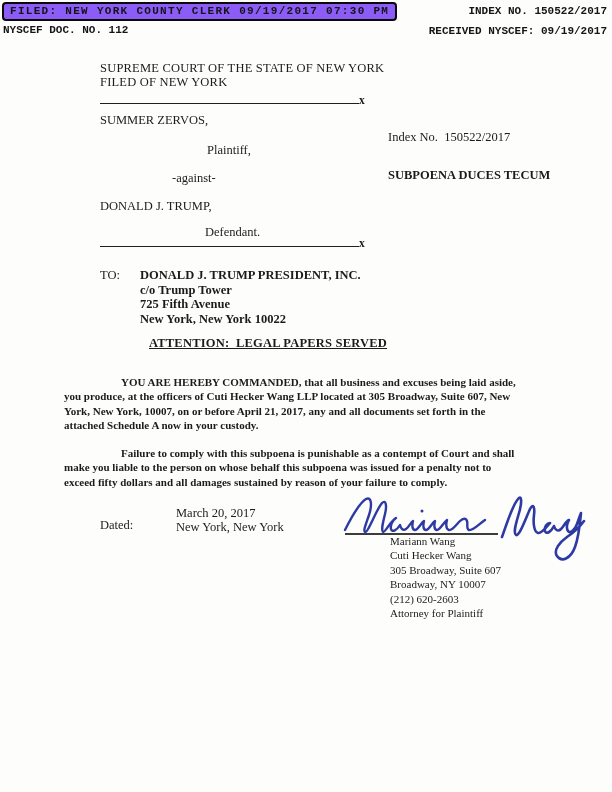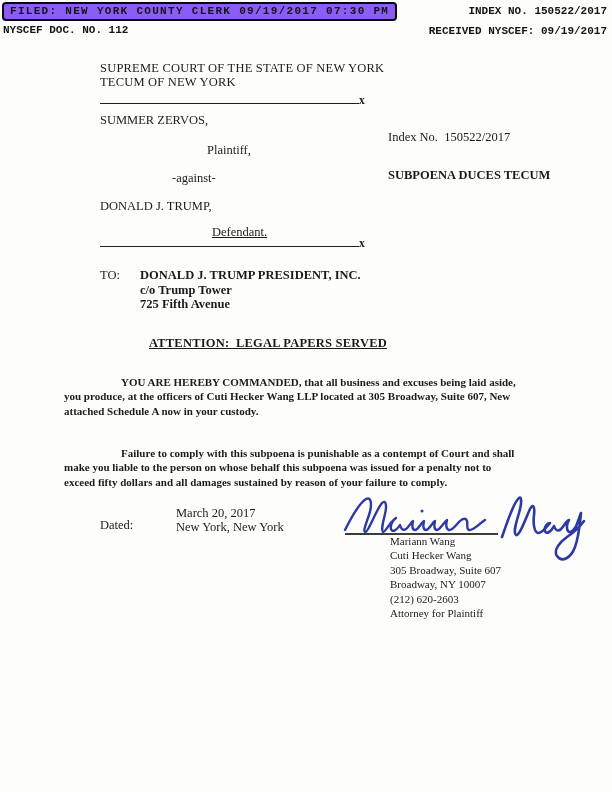--- a/index.html
+++ b/index.html
@@ -62,49 +62,51 @@
 </style>
 </head>
 <body>
 
 <div class="abs mono filed-box">FILED: NEW YORK COUNTY CLERK 09/19/2017 07:30 PM</div>
 <div class="abs mono" style="right: 5px; top: 5px;">INDEX NO. 150522/2017</div>
 <div class="abs mono" style="left: 3px; top: 24px;">NYSCEF DOC. NO. 112</div>
 <div class="abs mono" style="right: 5px; top: 25px;">RECEIVED NYSCEF: 09/19/2017</div>
 
 <div class="abs serif caps" style="left: 100px; top: 61px;">SUPREME COURT OF THE STATE OF NEW YORK</div>
-<div class="abs serif caps" style="left: 100px; top: 75px;">TECUM OF NEW YORK</div>
+<div class="abs serif caps" style="left: 100px; top: 75px;">FILED OF NEW YORK</div>
 
 <div class="abs divider" style="left: 100px; top: 94px;">
   <span class="xmark">x</span>
 </div>
 
 <div class="abs serif" style="left: 100px; top: 113px;">SUMMER ZERVOS,</div>
 <div class="abs serif" style="left: 388px; top: 130px; white-space: pre;">Index No.  150522/2017</div>
 <div class="abs serif" style="left: 207px; top: 143px;">Plaintiff,</div>
 <div class="abs serif" style="left: 172px; top: 171px;">-against-</div>
 <div class="abs serif bold" style="left: 388px; top: 168px;">SUBPOENA DUCES TECUM</div>
 <div class="abs serif" style="left: 100px; top: 199px;">DONALD J. TRUMP,</div>
-<div class="abs serif" style="left: 212px; top: 225px; text-decoration: underline;">Defendant.</div>
+<div class="abs serif" style="left: 205px; top: 225px;">Defendant.</div>
 
 <div class="abs divider" style="left: 100px; top: 237px;">
   <span class="xmark">x</span>
 </div>
 
 <div class="abs serif" style="left: 100px; top: 268px;">TO:</div>
 <div class="abs serif bold addr-block" style="left: 140px; top: 268px;">
   <div>DONALD J. TRUMP PRESIDENT, INC.</div>
   <div>c/o Trump Tower</div>
   <div>725 Fifth Avenue</div>
+  <div>New York, New York 10022</div>
 </div>
 <div class="abs serif attention" style="left: 140px; top: 336px; margin-left: 9px;">ATTENTION:  LEGAL PAPERS SERVED</div>
 
 <div class="abs bodytext" style="left: 64px; top: 375px;">
   <div class="indent">YOU ARE HEREBY COMMANDED, that all business and excuses being laid aside,</div>
   <div>you produce, at the officers of Cuti Hecker Wang LLP located at 305 Broadway, Suite 607, New</div>
+  <div>York, New York, 10007, on or before April 21, 2017, any and all documents set forth in the</div>
   <div>attached Schedule A now in your custody.</div>
 </div>
 
 <div class="abs bodytext" style="left: 64px; top: 446px;">
   <div class="indent">Failure to comply with this subpoena is punishable as a contempt of Court and shall</div>
   <div>make you liable to the person on whose behalf this subpoena was issued for a penalty not to</div>
   <div>exceed fifty dollars and all damages sustained by reason of your failure to comply.</div>
 </div>
 
 <div class="abs serif" style="left: 100px; top: 506px; margin-top: 12px;">Dated:</div>

